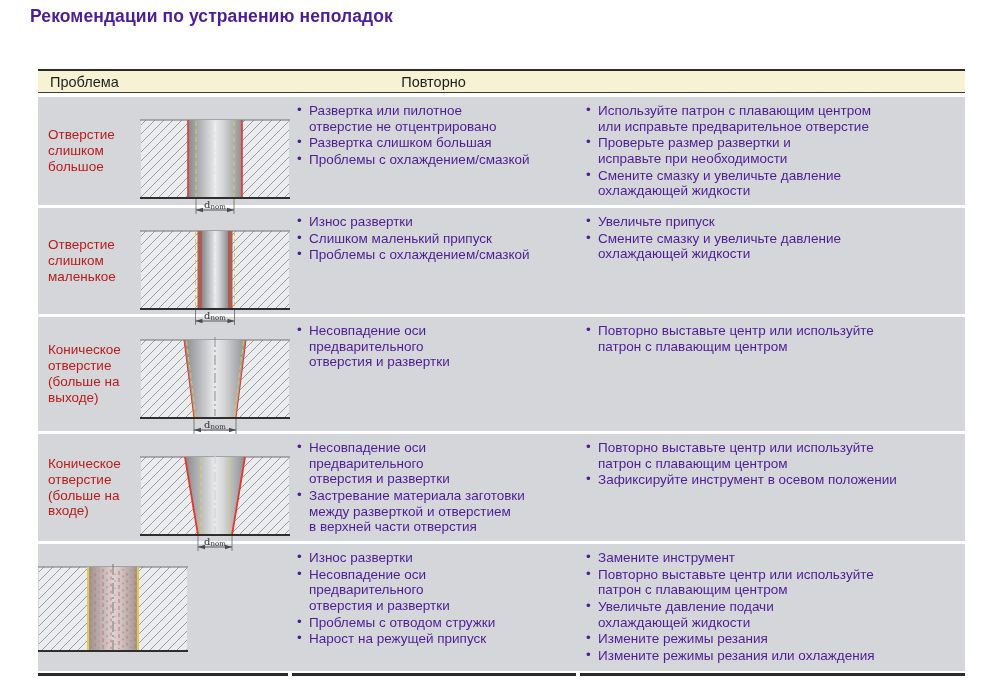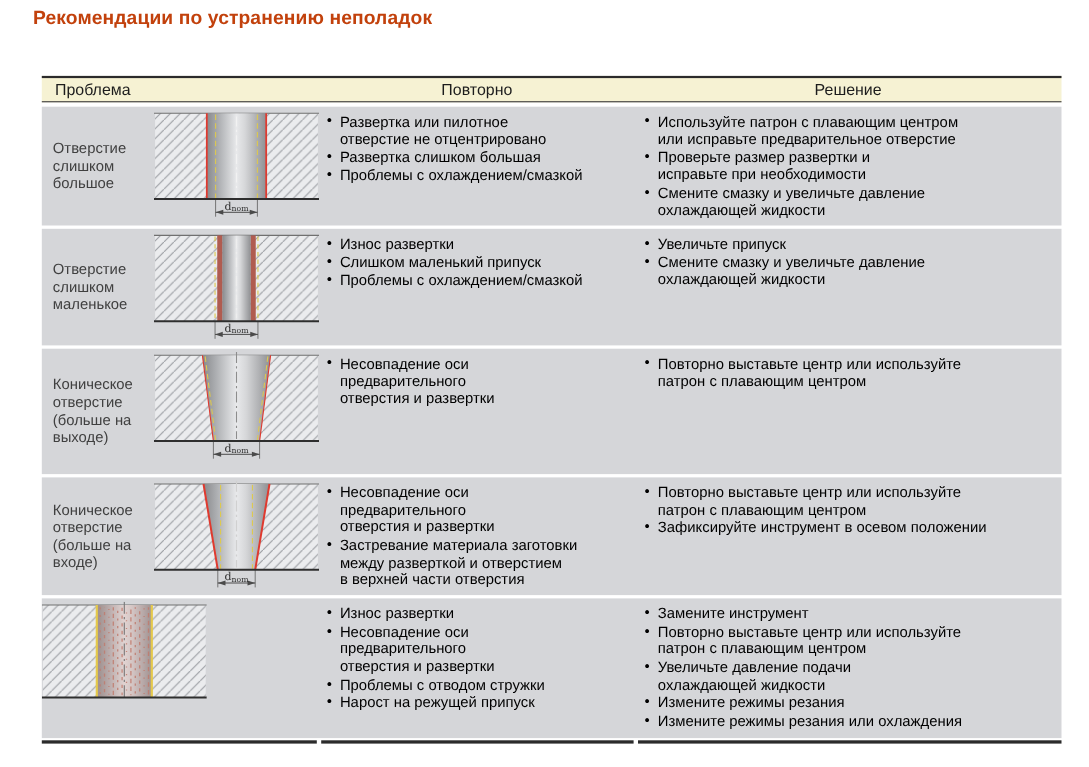--- a/index.html
+++ b/index.html
@@ -5,60 +5,59 @@
   * { box-sizing: border-box; }
   html,body { margin:0; padding:0; }
   body {
     width:990px; height:697px; background:#ffffff;
     font-family:"Liberation Sans", sans-serif; color:#333;
     overflow:hidden;
   }
   .page { position:relative; width:990px; height:697px; }
   .title {
     position:absolute; left:30px; top:6px; margin:0;
-    font-size:17.5px; font-weight:700; color:#c2410c; letter-spacing:.1px;
+    font-size:17.5px; font-weight:700; color:#4c1d95; letter-spacing:.1px;
   }
   .table { position:absolute; left:38px; top:50px; width:927px;margin-top:19px; }
   .thead {
     display:flex; align-items:center; height:24px;
     background:var(--header-bg, #f6f2d3);
     border-top:2px solid #2b2b2b; border-bottom:1px solid #3a3a3a;
     font-size:14.5px; color:#1d1d1d; margin-bottom:4px;
   }
   .th-problem { width:252px; padding-left:12px; }
   .th-cause   { width:287px; text-align:center; }
   .th-solution{ flex:1; text-align:center; }
   .row { display:flex; background:var(--row-bg, #d5d6d9); margin-bottom:3px; }
   .cell-problem { width:252px; display:flex; }
   .plabel {
     width:102px; padding-left:10px; display:flex; align-items:center;
-    font-size:13.5px; line-height:1.18; white-space:pre-line; color:#404040;
+    font-size:13.5px; line-height:1.18; white-space:pre-line; color:#b91c1c;
   }
-  .diagram { width:150px; padding-top:3px; }
+  .diagram { width:150px; padding-top:20px; }
   .diagram svg { display:block; }
   .cell-cause   { width:287px; padding:6px 4px 4px 6px; }
   .cell-solution{ flex:1; padding:6px 0 4px 8px; }
-  ul.bullets { margin:0; padding:0; list-style:none; font-size:13.5px; line-height:1.16; color:#000000; }
+  ul.bullets { margin:0; padding:0; list-style:none; font-size:13.5px; line-height:1.16; color:#4c1d95; }
   ul.bullets li { position:relative; padding-left:13px; margin-bottom:1px; white-space:pre-line; }
   ul.bullets li::before { content:"\2022"; position:absolute; left:1px; top:-1px; }
   .tbottom { display:flex; gap:4px; margin-top:-1px; }
   .bseg { height:3px; background:#2b2b2b; }
   .bseg1 { width:250px; } .bseg2 { width:284px; } .bseg3 { flex:1; }
 </style>
 </head>
 <body>
 
 <div class="page">
   <h1 class="title">Рекомендации по устранению неполадок</h1>
 
   <div class="table">
     <div class="thead">
       <div class="th-problem">Проблема</div>
       <div class="th-cause">Повторно</div>
-      <div class="th-solution">Решение</div>
     </div>
 
     <div id="rows">
         <div class="row" style="height: 108px;">
           <div class="cell-problem">
             <div class="plabel">Отверстие
 слишком
 большое</div>
             <div class="diagram">
               <svg width="150" height="102" viewBox="0 0 150 102" xmlns="http://www.w3.org/2000/svg">

